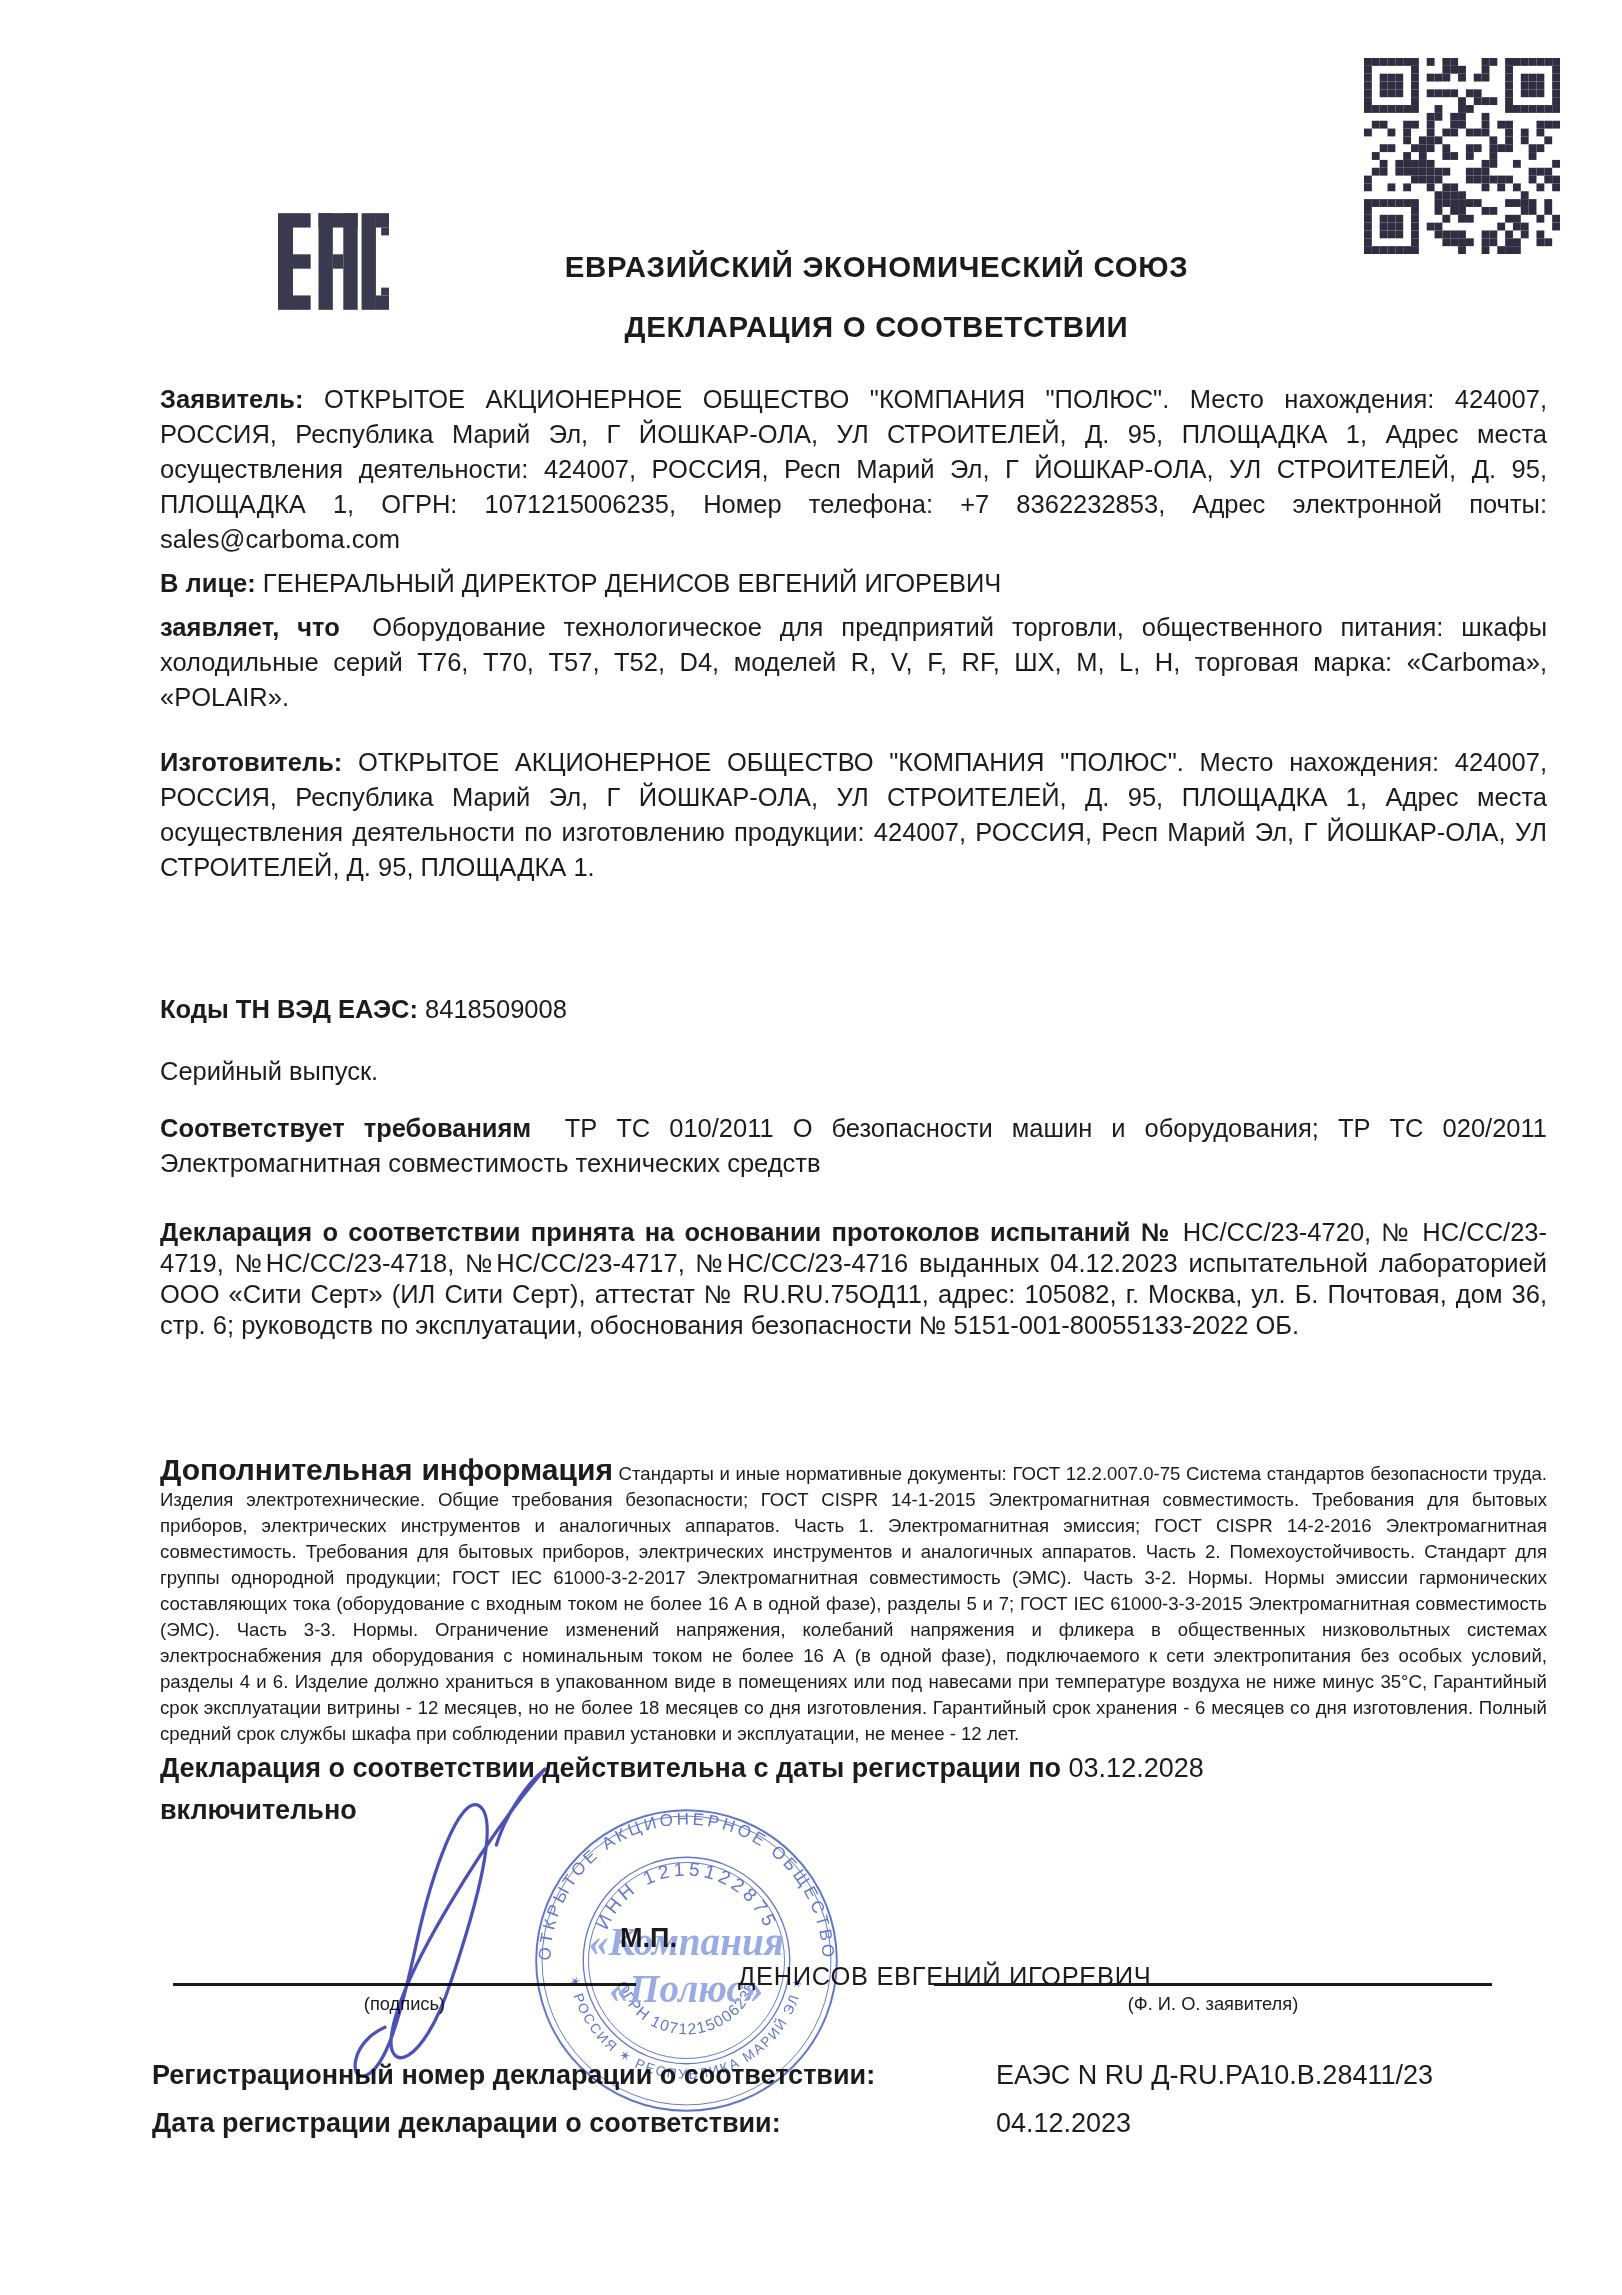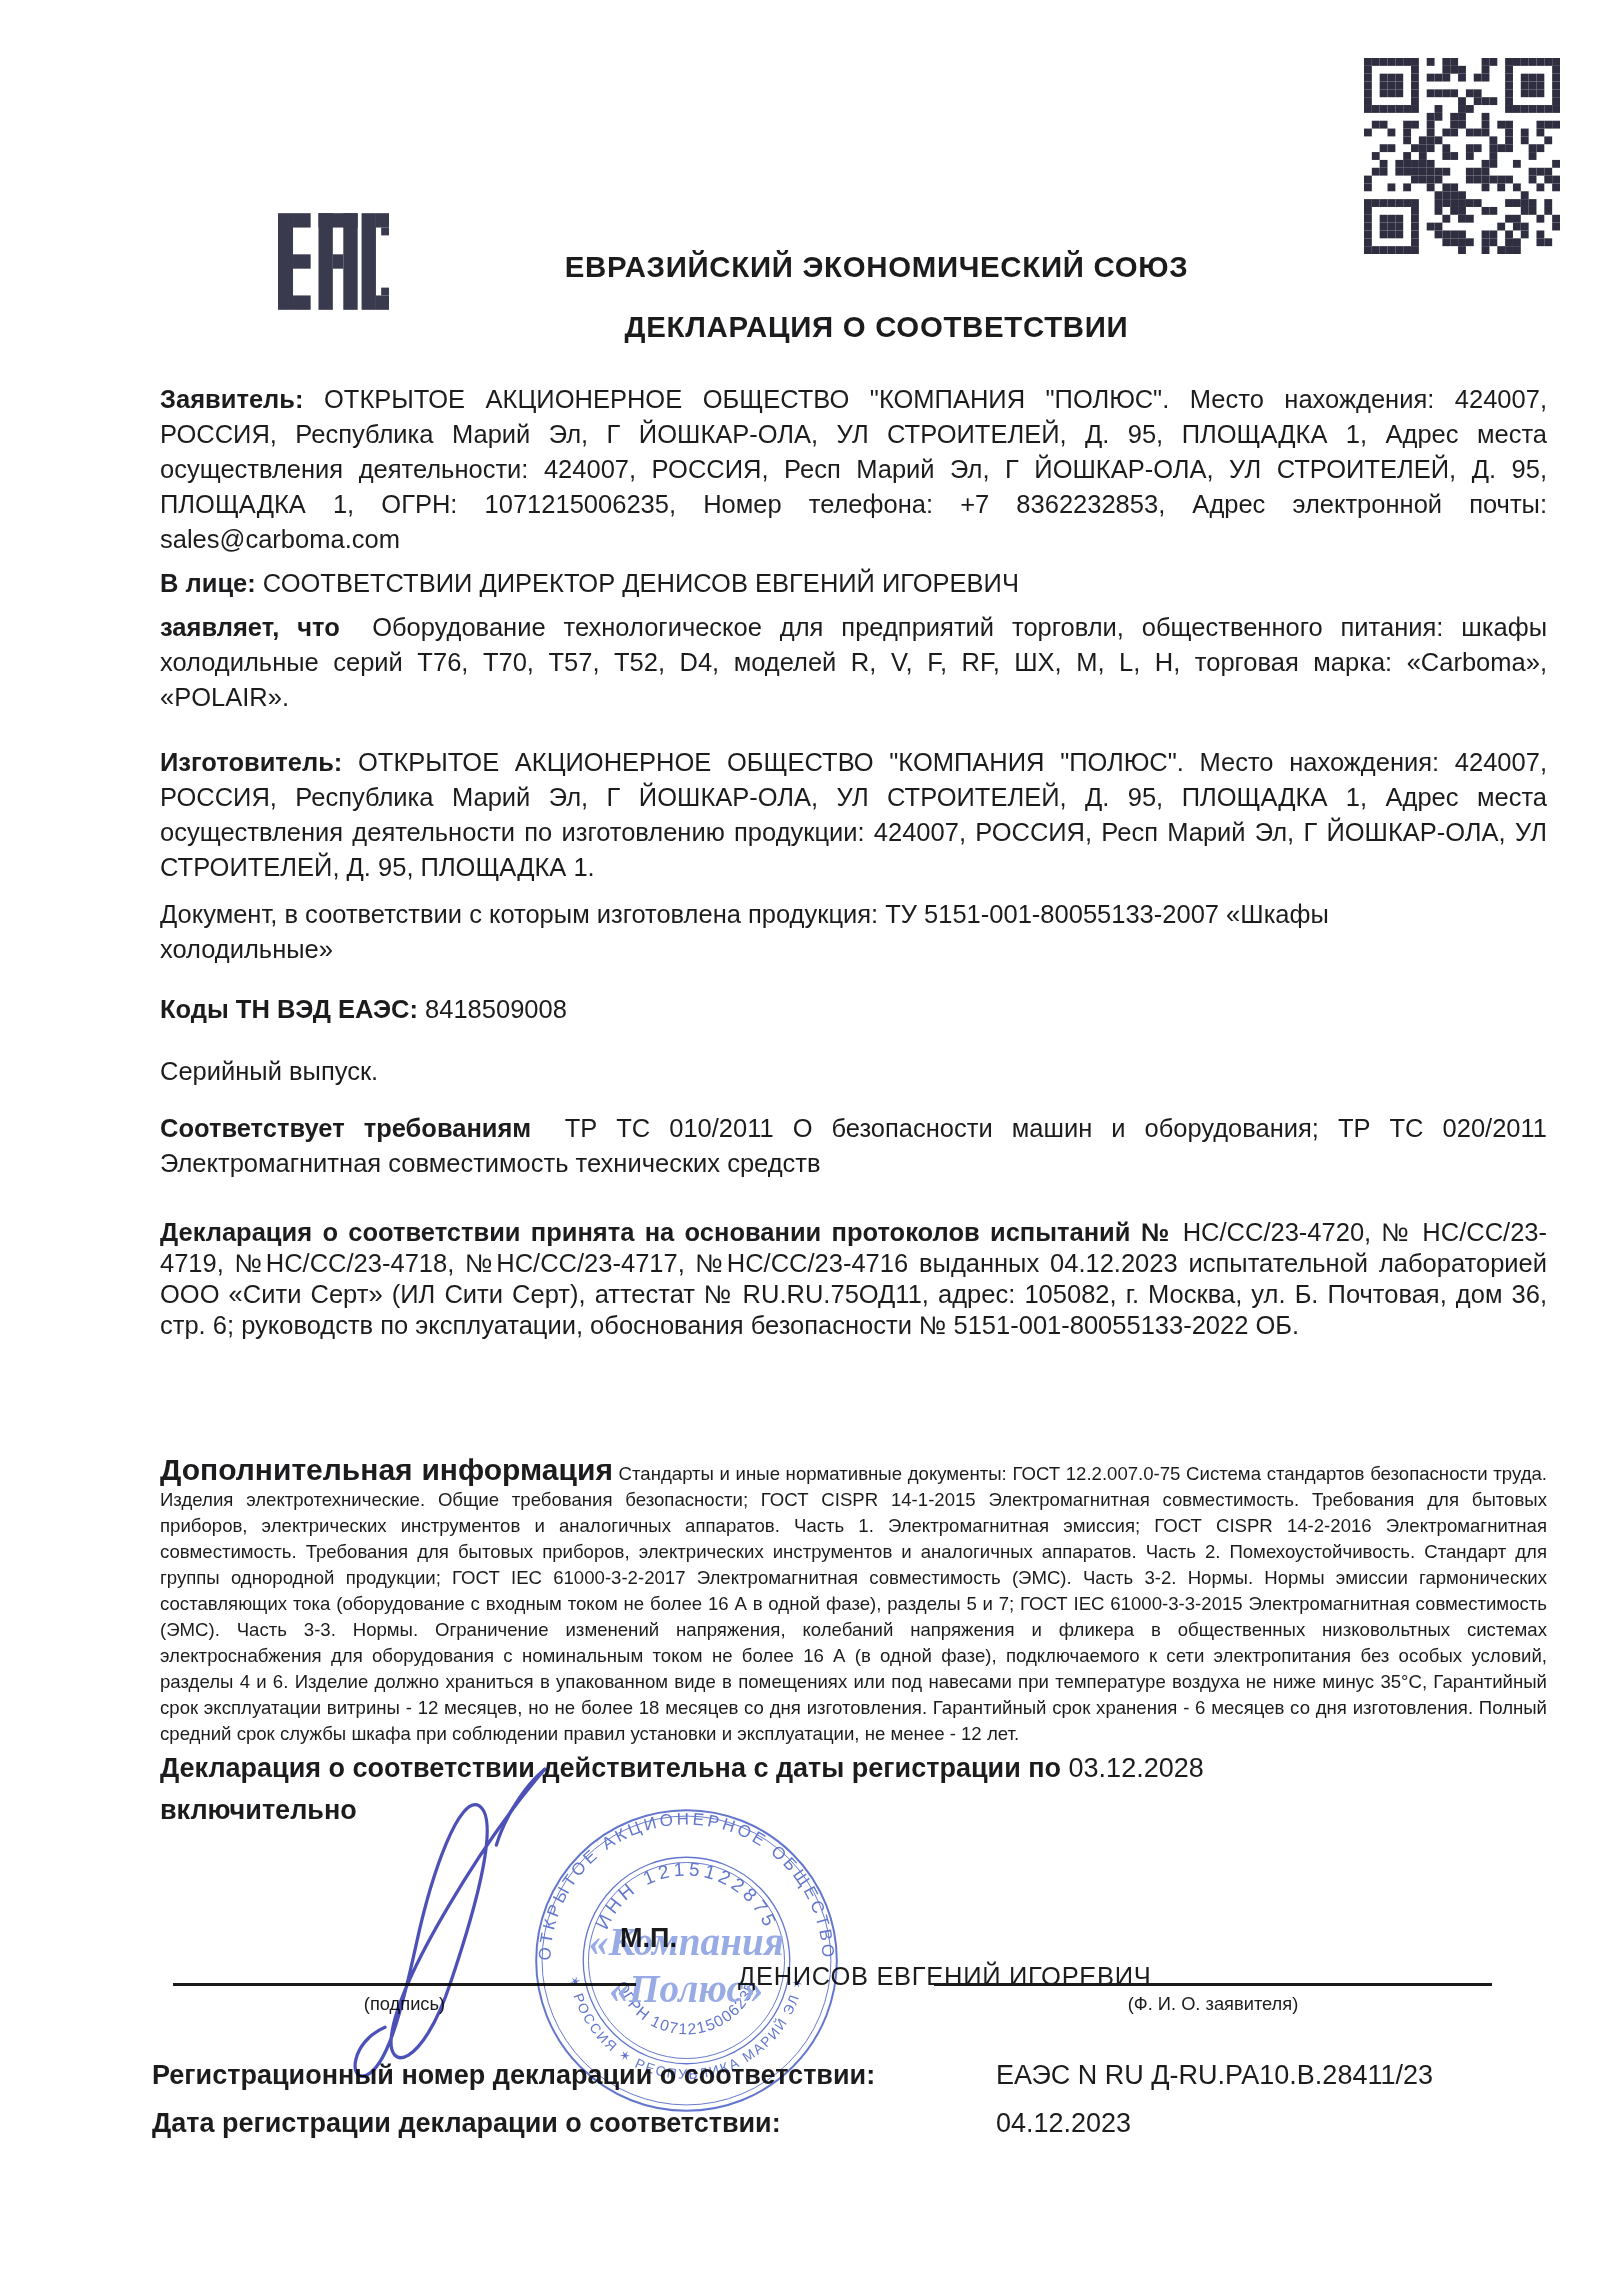--- a/index.html
+++ b/index.html
@@ -366,27 +366,26 @@
     </g>
   </svg>
 
   <div class="titles">
     <div class="t1">ЕВРАЗИЙСКИЙ ЭКОНОМИЧЕСКИЙ СОЮЗ</div>
     <div class="t2">ДЕКЛАРАЦИЯ О СООТВЕТСТВИИ</div>
   </div>
 
   <p class="para" style="top:374px"><b>Заявитель:</b> <span>ОТКРЫТОЕ АКЦИОНЕРНОЕ ОБЩЕСТВО "КОМПАНИЯ "ПОЛЮС". Место нахождения: 424007, РОССИЯ, Республика Марий Эл, Г ЙОШКАР-ОЛА, УЛ СТРОИТЕЛЕЙ, Д. 95, ПЛОЩАДКА 1, Адрес места осуществления деятельности: 424007, РОССИЯ, Респ Марий Эл, Г ЙОШКАР-ОЛА, УЛ СТРОИТЕЛЕЙ, Д. 95, ПЛОЩАДКА 1, ОГРН: 1071215006235, Номер телефона: +7 8362232853, Адрес электронной почты: sales@carboma.com</span></p>
 
-  <p class="para" style="top:558px"><b>В лице:</b> <span>СООТВЕТСТВИИ ДИРЕКТОР ДЕНИСОВ ЕВГЕНИЙ ИГОРЕВИЧ</span></p>
+  <p class="para" style="top:558px"><b>В лице:</b> <span>ГЕНЕРАЛЬНЫЙ ДИРЕКТОР ДЕНИСОВ ЕВГЕНИЙ ИГОРЕВИЧ</span></p>
 
   <p class="para" style="top:602px"><b class="gap-label">заявляет, что</b> <span>Оборудование технологическое для предприятий торговли, общественного питания: шкафы холодильные серий Т76, Т70, Т57, Т52, D4, моделей R, V, F, RF, ШХ, M, L, H, торговая марка: «Carboma», «POLAIR».</span></p>
 
   <p class="para" style="top:737px"><b>Изготовитель:</b> <span>ОТКРЫТОЕ АКЦИОНЕРНОЕ ОБЩЕСТВО "КОМПАНИЯ "ПОЛЮС". Место нахождения: 424007, РОССИЯ, Республика Марий Эл, Г ЙОШКАР-ОЛА, УЛ СТРОИТЕЛЕЙ, Д. 95, ПЛОЩАДКА 1, Адрес места осуществления деятельности по изготовлению продукции: 424007, РОССИЯ, Респ Марий Эл, Г ЙОШКАР-ОЛА, УЛ СТРОИТЕЛЕЙ, Д. 95, ПЛОЩАДКА 1.</span></p>
 
-  <p class="para" style="top:889px"><span>Документ, в соответствии с которым изготовлена продукция: ТУ 5151-001-80055133-2007 «Шкафы</span><br><span>холодильные»</span></p>
 
   <p class="para" style="top:984px"><b>Коды ТН ВЭД ЕАЭС:</b> <span>8418509008</span></p>
 
   <p class="para" style="top:1046px"><span>Серийный выпуск.</span></p>
 
   <p class="para" style="top:1103px"><b class="gap-label">Соответствует требованиям</b> <span>ТР ТС 010/2011 О безопасности машин и оборудования; ТР ТС 020/2011 Электромагнитная совместимость технических средств</span></p>
 
   <p class="para" style="top:1209px;line-height:31px"><b>Декларация о соответствии принята на основании протоколов испытаний №</b> <span>НС/СС/23-4720, № НС/СС/23-4719, №НС/СС/23-4718, №НС/СС/23-4717, №НС/СС/23-4716 выданных 04.12.2023 испытательной лабораторией ООО «Сити Серт» (ИЛ Сити Серт), аттестат № RU.RU.75ОД11, адрес: 105082, г. Москва, ул. Б. Почтовая, дом 36, стр. 6; руководств по эксплуатации, обоснования безопасности № 5151-001-80055133-2022 ОБ.</span></p>
 
   <p class="para small-para" style="top:1449px"><b class="add-h">Дополнительная информация</b> <span>Стандарты и иные нормативные документы: ГОСТ 12.2.007.0-75 Система стандартов безопасности труда. Изделия электротехнические. Общие требования безопасности; ГОСТ CISPR 14-1-2015 Электромагнитная совместимость. Требования для бытовых приборов, электрических инструментов и аналогичных аппаратов. Часть 1. Электромагнитная эмиссия; ГОСТ CISPR 14-2-2016 Электромагнитная совместимость. Требования для бытовых приборов, электрических инструментов и аналогичных аппаратов. Часть 2. Помехоустойчивость. Стандарт для группы однородной продукции; ГОСТ IEC 61000-3-2-2017 Электромагнитная совместимость (ЭМС). Часть 3-2. Нормы. Нормы эмиссии гармонических составляющих тока (оборудование с входным током не более 16 А в одной фазе), разделы 5 и 7; ГОСТ IEC 61000-3-3-2015 Электромагнитная совместимость (ЭМС). Часть 3-3. Нормы. Ограничение изменений напряжения, колебаний напряжения и фликера в общественных низковольтных системах электроснабжения для оборудования с номинальным током не более 16 А (в одной фазе), подключаемого к сети электропитания без особых условий, разделы 4 и 6. Изделие должно храниться в упакованном виде в помещениях или под навесами при температуре воздуха не ниже минус 35°С, Гарантийный срок эксплуатации витрины - 12 месяцев, но не более 18 месяцев со дня изготовления. Гарантийный срок хранения - 6 месяцев со дня изготовления. Полный средний срок службы шкафа при соблюдении правил установки и эксплуатации, не менее - 12 лет.</span></p>

